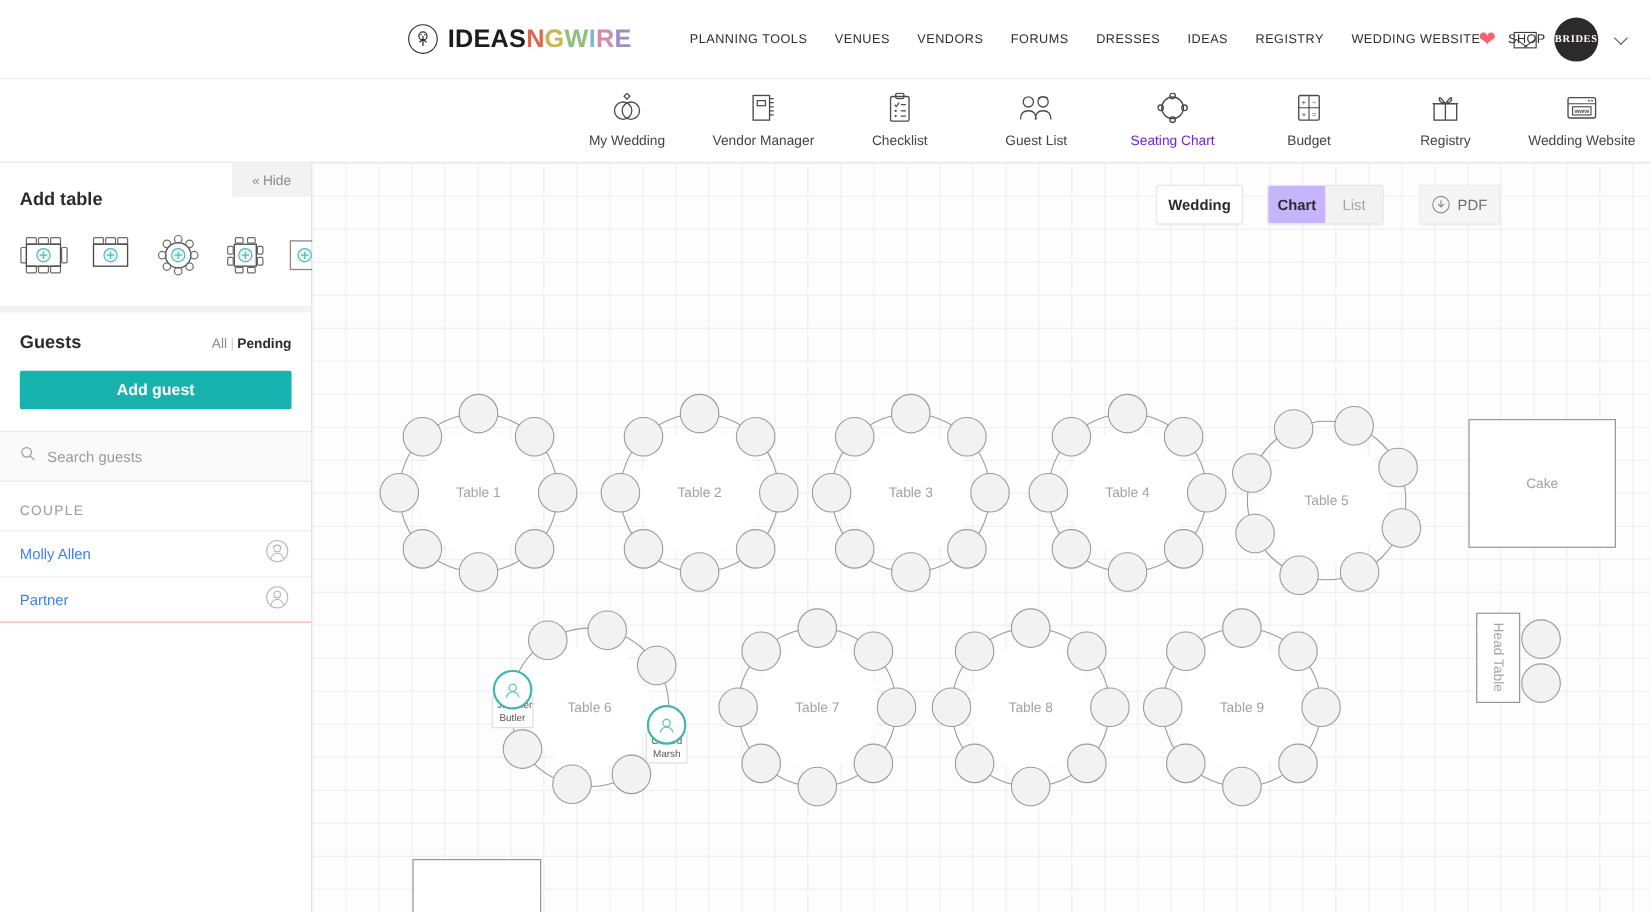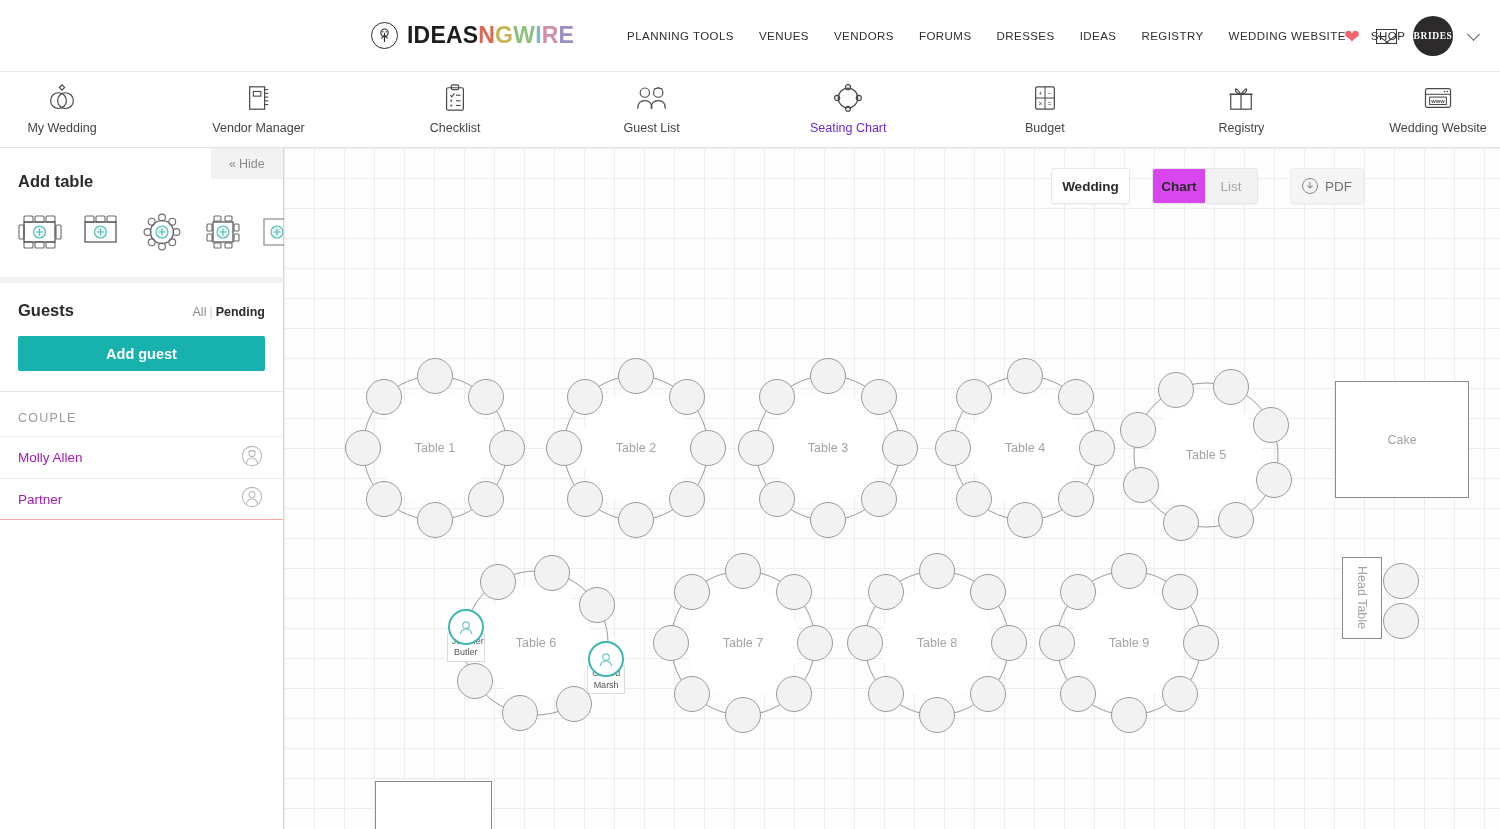--- a/index.html
+++ b/index.html
@@ -54,21 +54,21 @@
     color: #fff; display: flex; align-items: center; justify-content: center;
     font-family: "Liberation Serif", serif;
     font-size: 9.5px; letter-spacing: 0.6px; font-weight: bold;
   }
   .chevron-down { width: 9px; height: 9px; border-right: 1.6px solid #555; border-bottom: 1.6px solid #555;
     transform: rotate(45deg); margin-bottom: 4px; }
 
   
   .sub-nav {
     height: 76px; background: #fff; border-bottom: 1px solid #e3e3e3;
-    display: flex; align-items: flex-start; justify-content: space-between; gap: 0;
+    display: flex; align-items: flex-start; justify-content: flex-end; gap: 0;
     padding-top: 6px;
   }
   .sub-item {
     width: 124px; display: flex; flex-direction: column; align-items: center;
     gap: 9px; cursor: pointer; height: 70px; position: relative; justify-content: flex-start;
     padding-top: 6px;
   }
   .sub-item .sub-label { font-size: 12.5px; color: #444; }
   .sub-item.active .sub-label { color: #6d28d9; }
   .sub-item.active:after {
@@ -123,21 +123,21 @@
 
   .group-header {
     padding: 19px 18px 11px 18px; font-size: 12.5px; letter-spacing: 1.2px;
     color: #9a9a9a;
   }
   .guest-row {
     height: 42px; display: flex; align-items: center; justify-content: space-between;
     padding: 0 20px 0 18px; border-top: 1px solid #ededed; cursor: pointer;
   }
   .guest-row:last-of-type { border-bottom: 1px solid #fca5a5; }
-  .guest-name { font-size: 13.5px; color: #a21caf; }
+  .guest-name { font-size: 13.5px; color: #3b82f6; }
 
   
   .canvas {
     flex: 1; position: relative; overflow: hidden;
     background-color: #fdfdfd;
     background-image:
       linear-gradient(to right, #ededed 1px, transparent 1px),
       linear-gradient(to bottom, #ededed 1px, transparent 1px);
     background-size: 30px 30px;
   }
@@ -146,21 +146,21 @@
     background: #fff; border: 1px solid #e7e7e7; border-radius: 3px;
     height: 36px; display: flex; align-items: center; justify-content: center;
     font-size: 13.5px; font-weight: bold; color: #2b2b2b; cursor: pointer;
     box-shadow: 0 1px 1px rgba(0,0,0,0.04);
   }
   .tb-wedding { width: 79px; margin-right: 22px; }
   .tb-group { display: flex; border: 1px solid #e7e7e7; border-radius: 3px; overflow: hidden;
     box-shadow: 0 1px 1px rgba(0,0,0,0.04); margin-right: 32px; background:#f2f2f2; }
   .tb-seg { height: 34px; width: 52px; display: flex; align-items: center; justify-content: center;
     font-size: 13.5px; cursor: pointer; }
-  .tb-seg.on { background: #d946ef; font-weight: bold; color: #2b2b2b; }
+  .tb-seg.on { background: #c4b5fd; font-weight: bold; color: #2b2b2b; }
   .tb-seg.off { background: #f2f2f2; color: #a5a5a5; }
   .tb-pdf { width: 74px; background: #f5f5f5; border: 1px solid #ececec; gap: 7px;
     font-weight: normal; color: #6f6f6f; }
   .dl-icon { width: 16px; height: 16px; border: 1.4px solid #8b8b8b; border-radius: 50%;
     position: relative; flex: none; }
   .round-table { position: absolute; }
   .rt-core {
     position: absolute; border-radius: 50%; background: #fff;
     border: 1px solid #9b9b9b;
   }
@@ -408,20 +408,29 @@
     <div class="panel-guests">
       <div class="guests-head">
         <span class="guests-title">Guests</span>
         <span class="guests-filter">
           <span>All</span><span class="sep">|</span><span class="active">Pending</span>
         </span>
       </div>
       <button class="add-guest-btn">Add guest</button>
     </div>
 
+    <div class="search-row">
+      <span>
+        <svg width="15" height="15" viewBox="0 0 20 20">
+          <circle cx="8.3" cy="8.3" r="5.8" fill="none" stroke="#9a9a9a" stroke-width="1.4"></circle>
+          <line x1="12.6" y1="12.6" x2="17.6" y2="17.6" stroke="#9a9a9a" stroke-width="1.4"></line>
+        </svg>
+      </span>
+      <input class="search-input" type="text" placeholder="Search guests" style="">
+    </div>
 
     <div class="group-header">COUPLE</div>
     <div id="guest-list">
         <div class="guest-row">
           <span class="guest-name">Molly Allen</span>
           <span><svg width="22" height="22" viewBox="0 0 24 24">
               <circle cx="12" cy="12" r="10.5" fill="none" stroke="#b8b8b8" stroke-width="1.1"></circle>
               <circle cx="12" cy="9.3" r="3.3" fill="none" stroke="#b8b8b8" stroke-width="1.1"></circle>
               <path d="M5.8 19.4 q1.6-5.2 6.2-5.2 q4.6 0 6.2 5.2" fill="none" stroke="#b8b8b8" stroke-width="1.1"></path>
               <path d="M7.4 8 q4.6-4 9.2 0" fill="none" stroke="#b8b8b8" stroke-width="1"></path>

